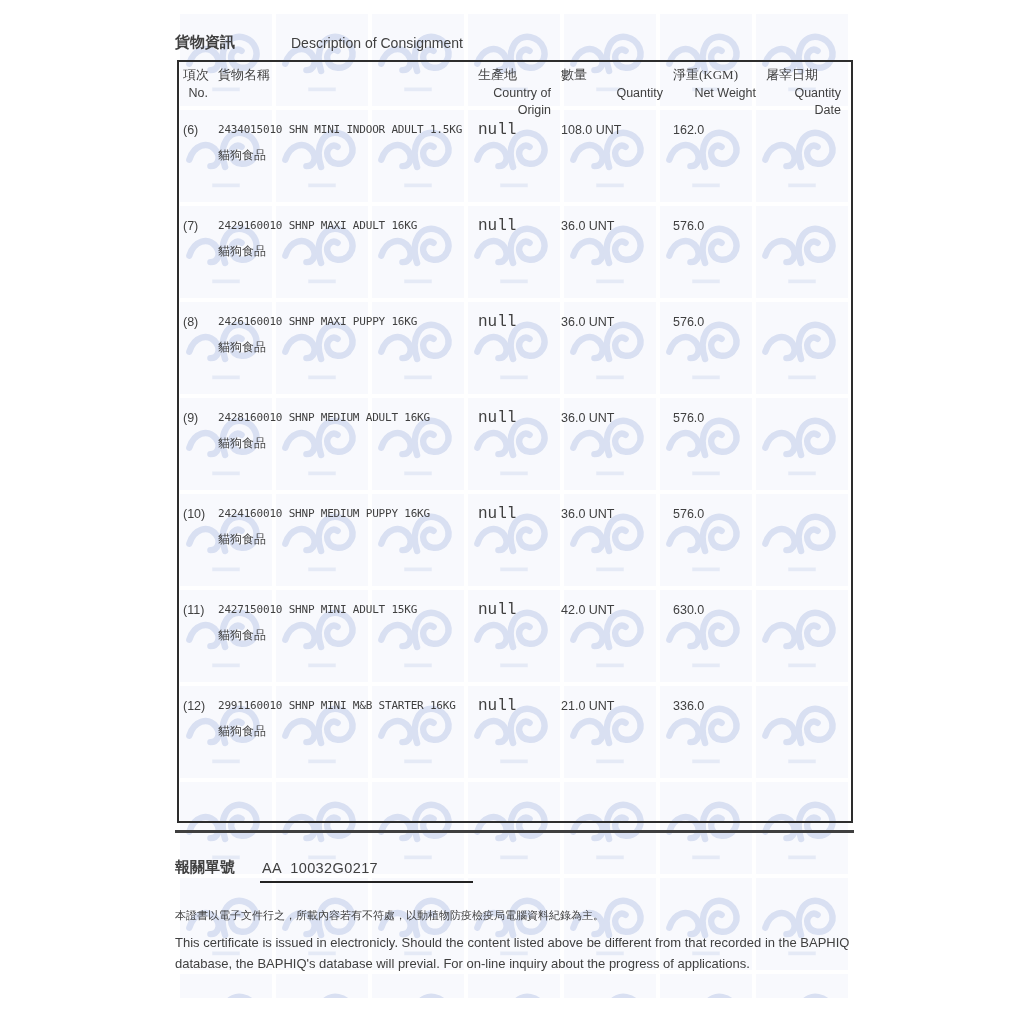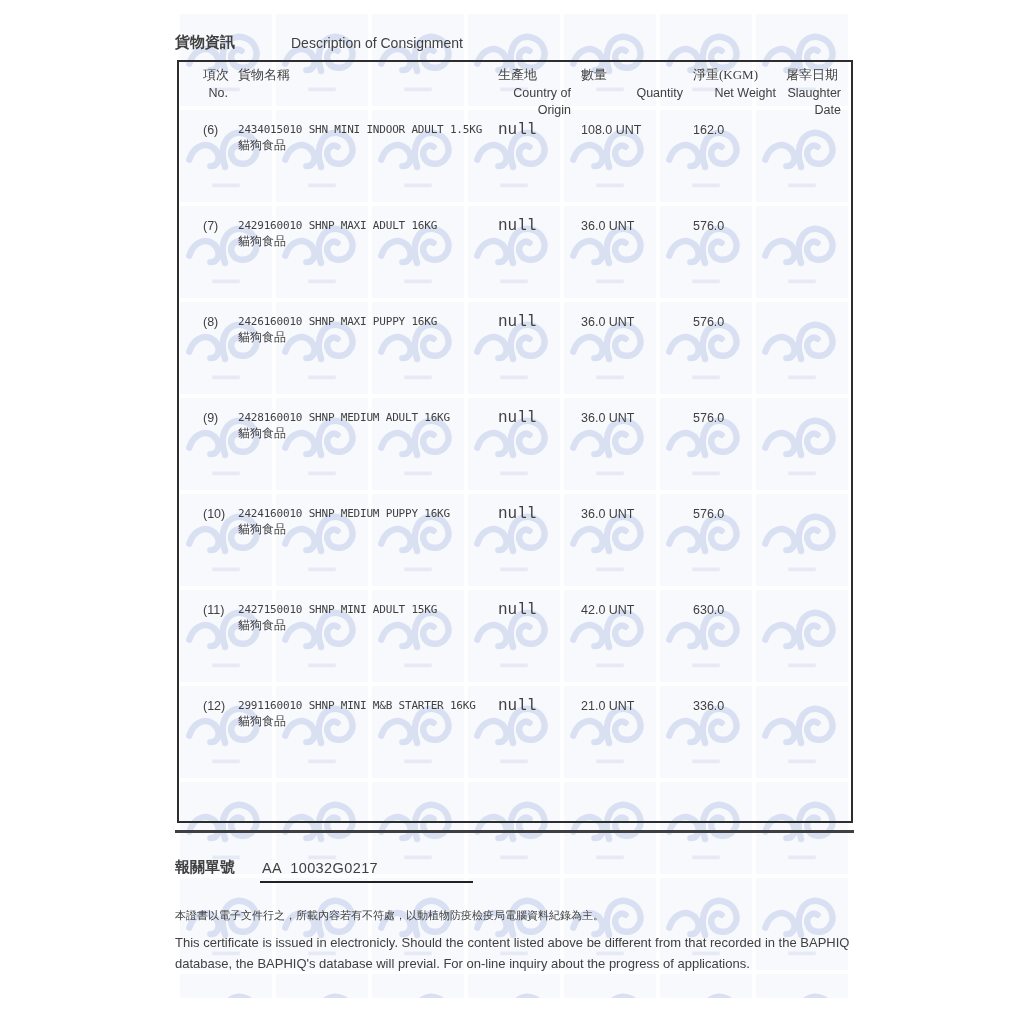--- a/index.html
+++ b/index.html
@@ -12,30 +12,30 @@
            background:#f8f9fd;display:flex;align-items:center;justify-content:center;}
   
   .content{position:absolute;left:0;top:0;right:0;bottom:0;z-index:1;}
   .zh{font-family:"Liberation Serif",serif;}
   .title-zh{position:absolute;left:175px;top:33px;font-size:15px;font-weight:bold;}
   .title-en{position:absolute;left:291px;top:35px;font-size:14px;}
   
   .ctable{position:absolute;left:177px;top:60px;width:676px;height:763px;
           border:2px solid #2d2d2d;box-sizing:border-box;background:transparent;}
   .grid6{display:grid;grid-template-columns:35px 260px 83px 112px 93px auto;
-         padding-left:24px;box-sizing:border-box;}
+         padding-left:4px;box-sizing:border-box;}
   .thead{position:absolute;left:0;right:0;top:3px;}
   .th .h-zh{font-family:"Liberation Serif",serif;font-size:13px;line-height:20px;}
   .th .h-en{font-size:12.5px;line-height:17px;padding-right:10px;text-align:right;}
   .row{position:absolute;left:0;right:0;}
   .c{font-size:12.5px;line-height:16px;}
   .no{font-size:12.5px;}
   .goods-en{font-family:"DejaVu Sans Mono","Liberation Mono",monospace;
             font-size:11px;letter-spacing:-0.2px;line-height:15px;white-space:nowrap;}
-  .goods-zh{font-family:Liberation Sans, sans-serif;font-size:12px;line-height:15px;margin-top:1px;}
+  .goods-zh{font-family:Liberation Mono, monospace;font-size:12px;line-height:15px;margin-top:12px;}
   .origin{font-family:Liberation Mono, monospace;font-size:16px;}
   
   .rule{position:absolute;left:175px;top:830px;width:679px;height:3px;background:#3f3f3f;}
   .decl-label{position:absolute;left:175px;top:858px;font-size:15px;font-weight:bold;}
   .decl-value{position:absolute;left:262px;top:860px;font-size:14.5px;letter-spacing:.4px;white-space:pre;}
   .decl-line{position:absolute;left:260px;top:881px;width:213px;height:2px;background:#222;}
   .disc-zh{position:absolute;left:175px;top:905px;width:620px;font-size:11px;font-weight:normal;line-height:20px;}
   .disc-en{position:absolute;left:175px;top:932px;width:684px;font-size:13px;line-height:21px;}
 </style>
 </head>
@@ -759,21 +759,21 @@
         <div class="th">
           <div class="h-zh">數量</div>
           <div class="h-en">Quantity</div>
         </div>
         <div class="th">
           <div class="h-zh">淨重(KGM)</div>
           <div class="h-en">Net Weight</div>
         </div>
         <div class="th">
           <div class="h-zh">屠宰日期</div>
-          <div class="h-en">Slaughter Date</div>
+          <div class="h-en">Quantity Date</div>
         </div>
       </div>
       <div id="rows">
   <div class="row grid6" style="top: 60px;">
     <div class="c no">(6)</div>
     <div class="c">
       <div class="goods-en">2434015010 SHN MINI INDOOR ADULT 1.5KG</div>
       <div class="goods-zh">貓狗食品</div>
     </div>
     <div class="c origin">null</div>

